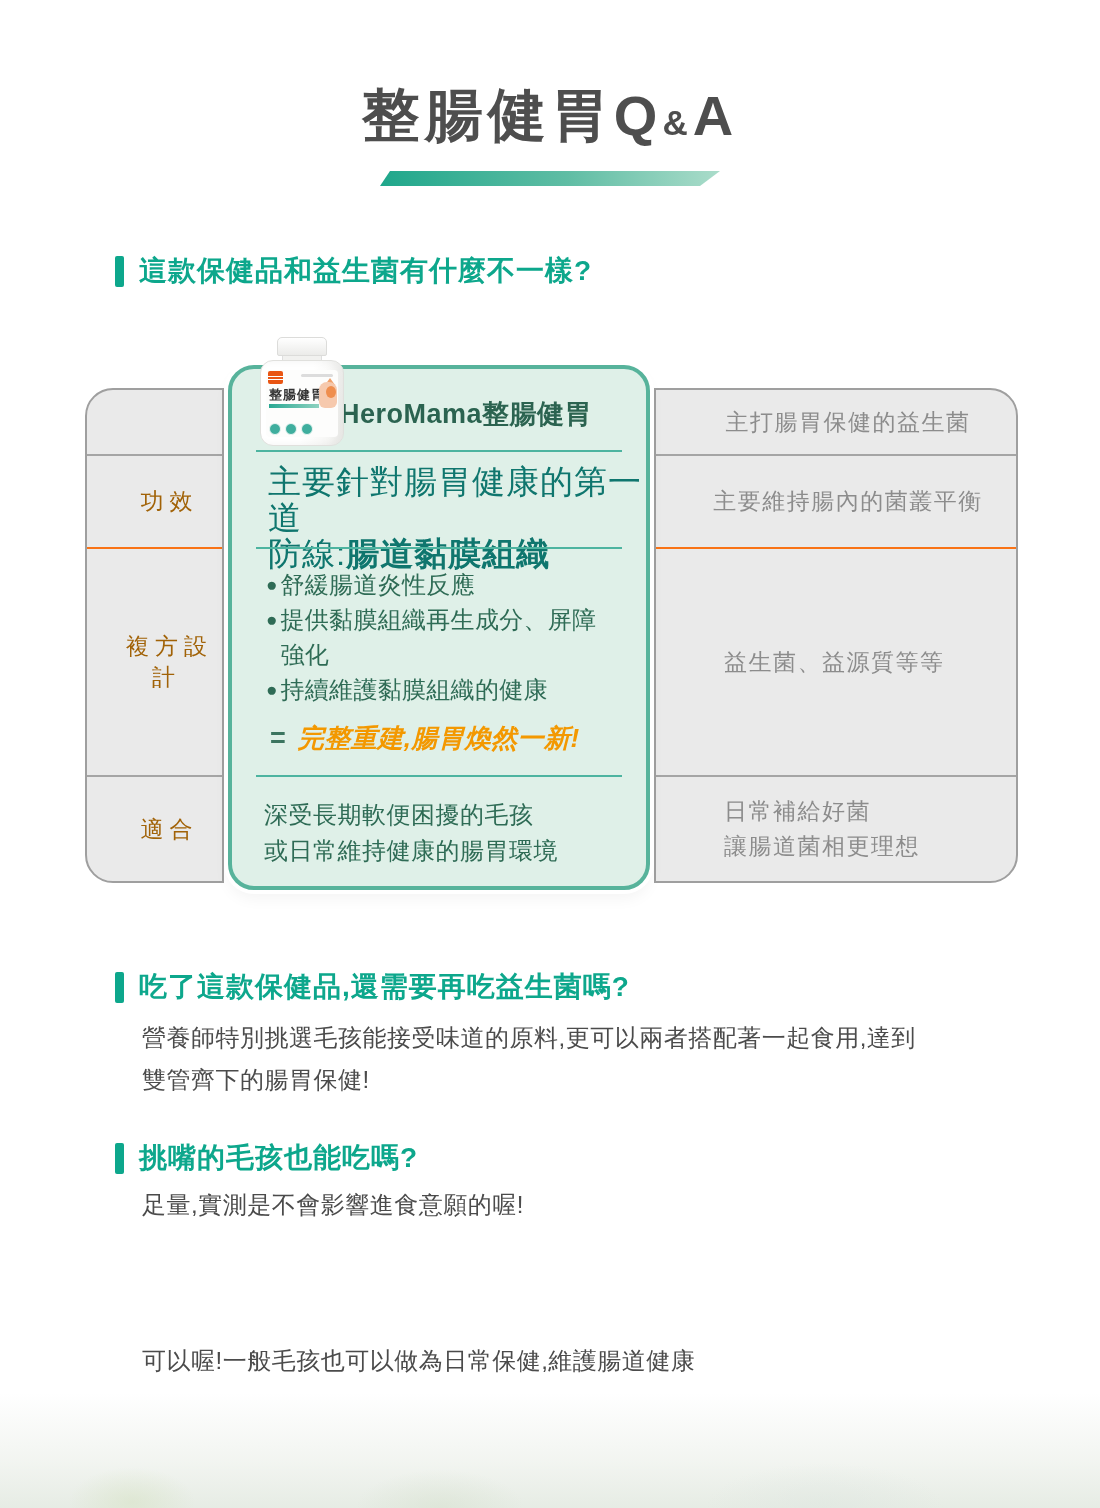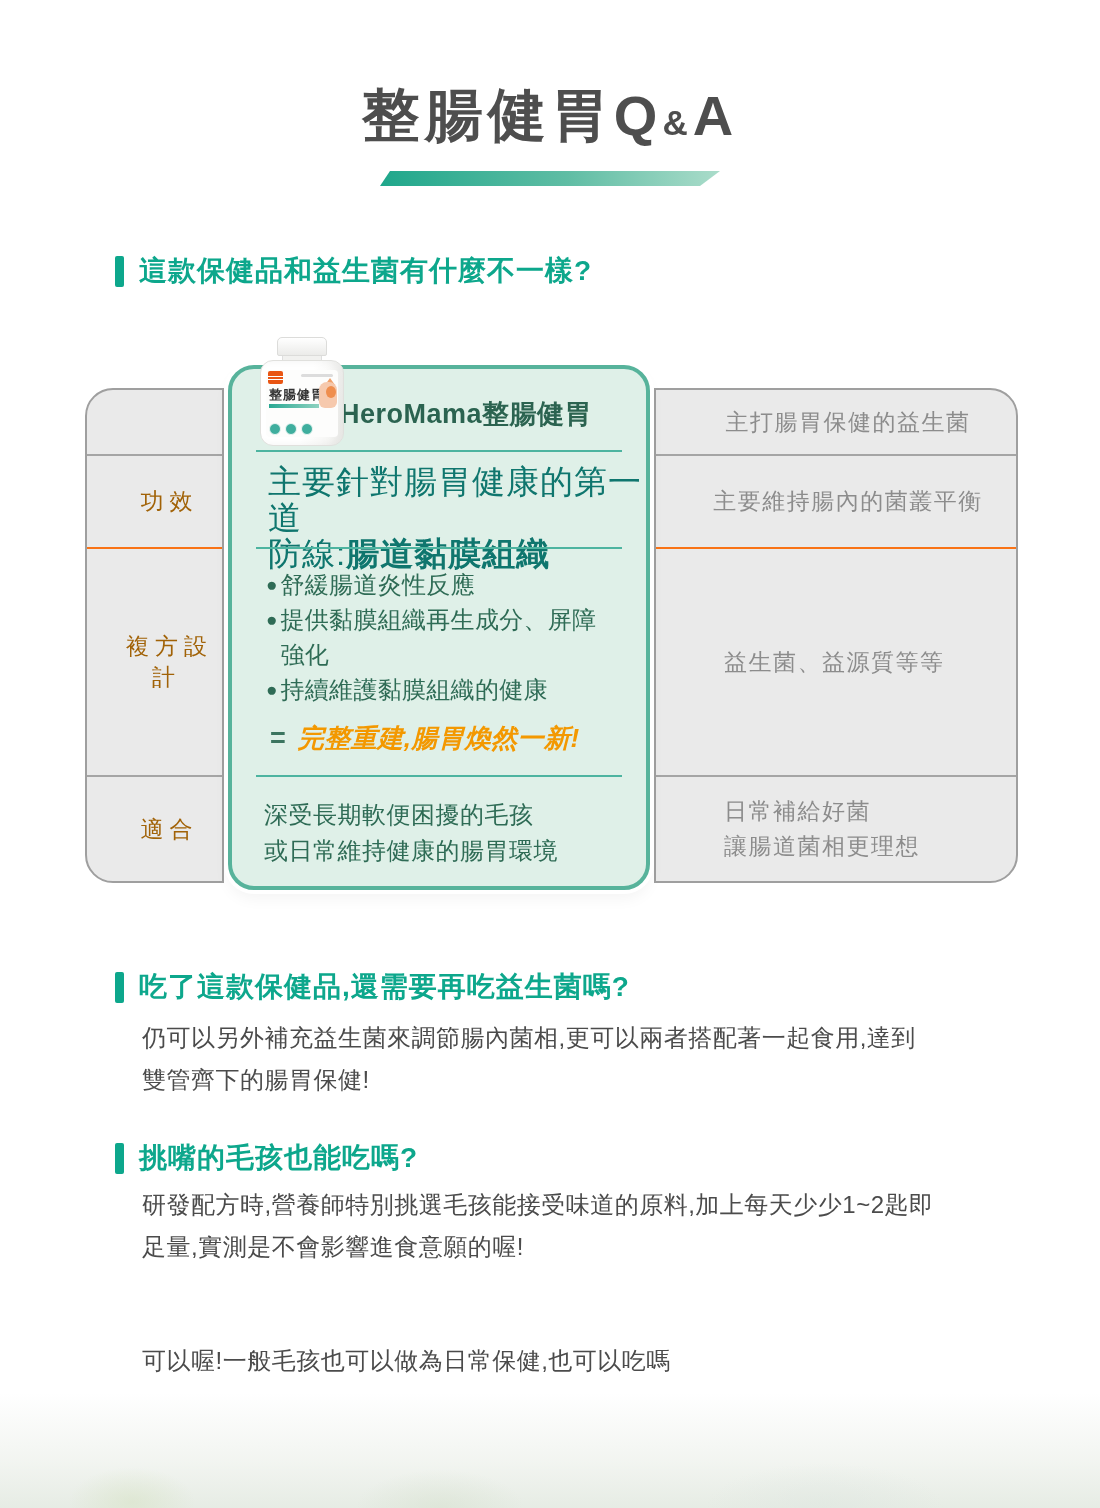--- a/index.html
+++ b/index.html
@@ -206,32 +206,31 @@
       </div>
 
     </div>
   </div>
 
   <div class="q-heading q2">
     <div class="q-bar"></div>
     <div class="q-text">吃了這款保健品,還需要再吃益生菌嗎?</div>
   </div>
   <div class="answer a2">
-    <div>仍可以另外補充益生菌來調節腸內菌相,更可以兩者搭配著一起食用,達到</div>
+    <div>營養師特別挑選毛孩能接受味道的原料,更可以兩者搭配著一起食用,達到</div>
     <div>雙管齊下的腸胃保健!</div>
   </div>
 
   <div class="q-heading q3">
     <div class="q-bar"></div>
     <div class="q-text">挑嘴的毛孩也能吃嗎?</div>
   </div>
   <div class="answer a3">
-    <div>研發配方時,營養師特別挑選毛孩能接受味道的原料,加上每天少少1~2匙即</div>
     <div>足量,實測是不會影響進食意願的喔!</div>
   </div>
 
   <div class="answer a4">
-    <div>可以喔!一般毛孩也可以做為日常保健,也可以吃嗎</div>
+    <div>可以喔!一般毛孩也可以做為日常保健,維護腸道健康</div>
   </div>
 
   <div class="bottom-fade"></div>
 
 </div>
 
 </body></html>

